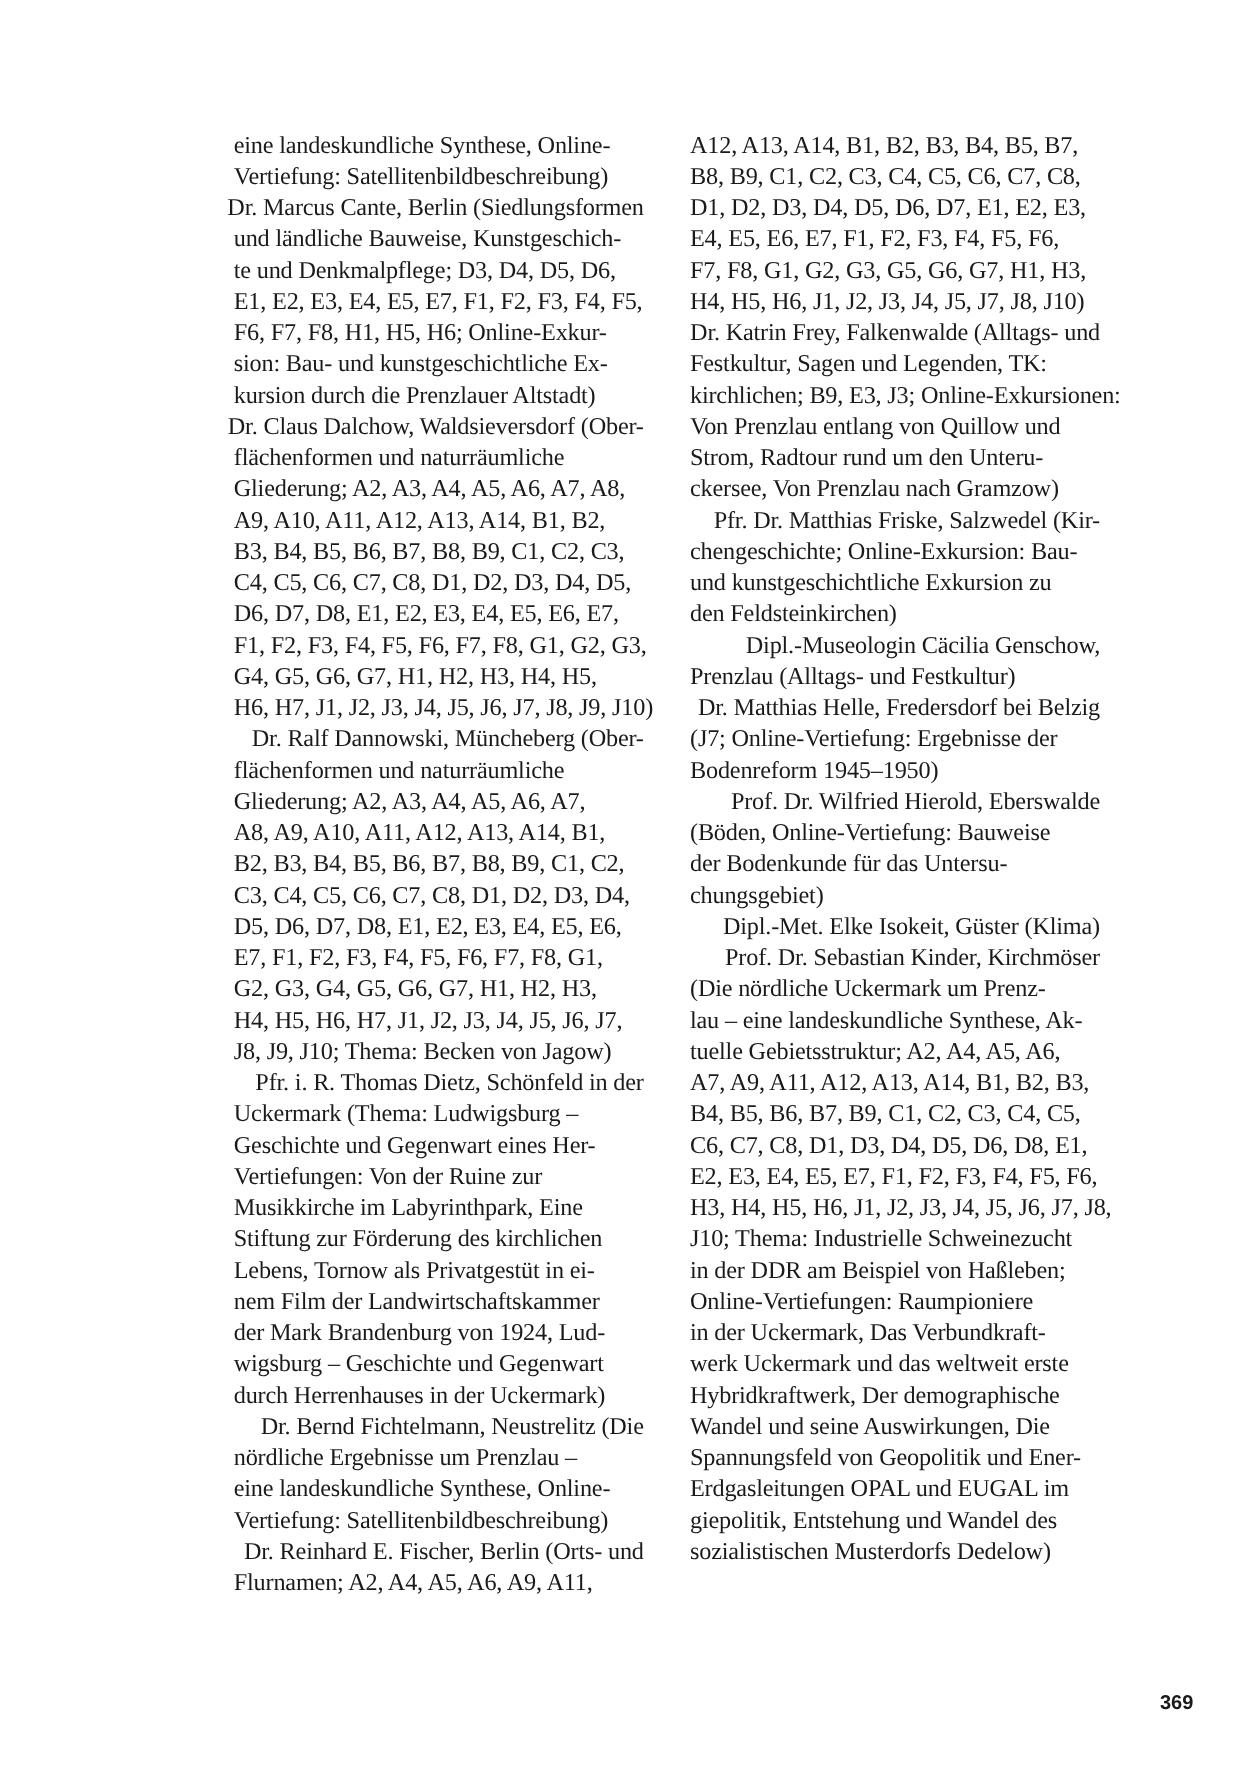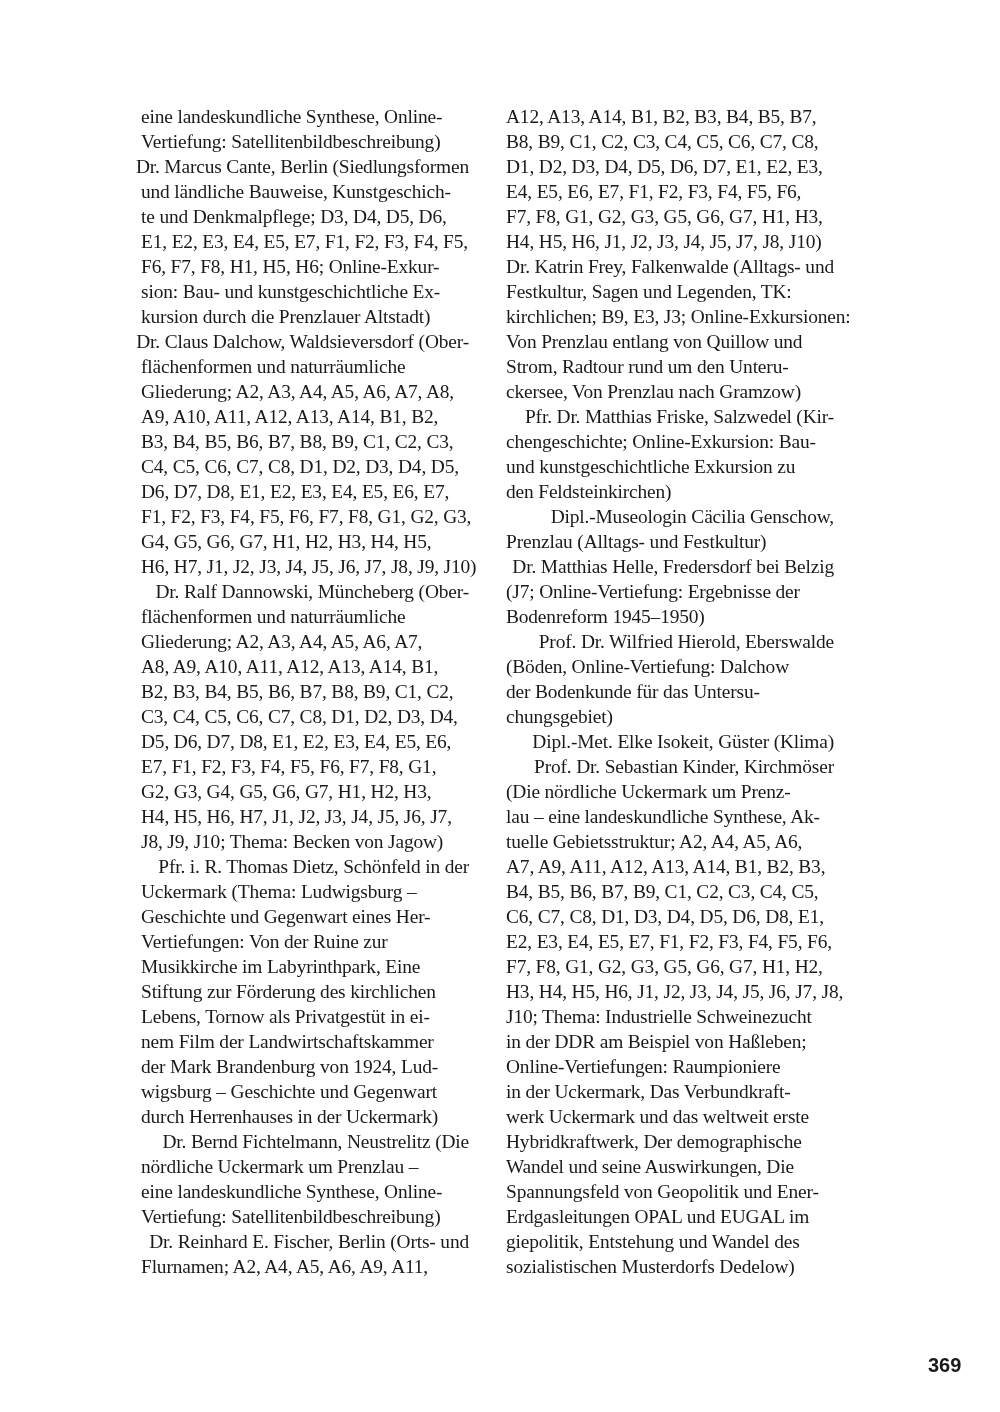--- a/index.html
+++ b/index.html
@@ -1,32 +1,32 @@
 <!DOCTYPE html>
 <html><head>
 <meta charset="utf-8">
 <style>
   html, body { margin: 0; padding: 0; background: #ffffff; }
   body { width: 1000px; height: 1412px; position: relative; overflow: hidden; }
   .page { position: absolute; left: 0; top: 0; width: 1000px; height: 1412px; background: #ffffff; }
-  .col { position: absolute; top: 104px; }
+  .col { position: absolute; top: 104px; margin-left: 46px; }
   .col-left { left: 117px; width: 352px; }
   .col-right { left: 482px; width: 352px; }
   .line {
     height: 25px; line-height: 25px;
     font-family: "Liberation Serif", "DejaVu Serif", serif;
     font-size: 19.4px; color: #1a1a1a; white-space: nowrap;
     letter-spacing: -0.15px;
   }
   .line.first { padding-left: 0; text-align: right; }
   .line.cont { padding-left: 24px; }
   .page-number {
     position: absolute; left: 928px; top: 1354px;
     font-family: "Liberation Sans", "DejaVu Sans", sans-serif;
-    font-size: 20px; font-weight: bold; color: #1a1a1a;
+    font-size: 16px; font-weight: bold; color: #1a1a1a;
   }
 </style>
 </head>
 <body>
 
 <div class="page">
   <div class="col col-left" id="col-left">
       <div class="line cont">eine landeskundliche Synthese, Online-</div>
       <div class="line cont">Vertiefung: Satellitenbildbeschreibung)</div>
       <div class="line first">Dr. Marcus Cante, Berlin (Siedlungsformen</div>
@@ -62,21 +62,21 @@
       <div class="line cont">Geschichte und Gegenwart eines Her-</div>
       <div class="line cont">Vertiefungen: Von der Ruine zur</div>
       <div class="line cont">Musikkirche im Labyrinthpark, Eine</div>
       <div class="line cont">Stiftung zur Förderung des kirchlichen</div>
       <div class="line cont">Lebens, Tornow als Privatgestüt in ei-</div>
       <div class="line cont">nem Film der Landwirtschaftskammer</div>
       <div class="line cont">der Mark Brandenburg von 1924, Lud-</div>
       <div class="line cont">wigsburg – Geschichte und Gegenwart</div>
       <div class="line cont">durch Herrenhauses in der Uckermark)</div>
       <div class="line first">Dr. Bernd Fichtelmann, Neustrelitz (Die</div>
-      <div class="line cont">nördliche Uckermark um Prenzlau –</div>
+      <div class="line cont">nördliche Ergebnisse um Prenzlau –</div>
       <div class="line cont">eine landeskundliche Synthese, Online-</div>
       <div class="line cont">Vertiefung: Satellitenbildbeschreibung)</div>
       <div class="line first">Dr. Reinhard E. Fischer, Berlin (Orts- und</div>
       <div class="line cont">Flurnamen; A2, A4, A5, A6, A9, A11,</div>
     </div>
   <div class="col col-right" id="col-right">
       <div class="line cont">A12, A13, A14, B1, B2, B3, B4, B5, B7,</div>
       <div class="line cont">B8, B9, C1, C2, C3, C4, C5, C6, C7, C8,</div>
       <div class="line cont">D1, D2, D3, D4, D5, D6, D7, E1, E2, E3,</div>
       <div class="line cont">E4, E5, E6, E7, F1, F2, F3, F4, F5, F6,</div>
@@ -91,33 +91,32 @@
       <div class="line first">Pfr. Dr. Matthias Friske, Salzwedel (Kir-</div>
       <div class="line cont">chengeschichte; Online-Exkursion: Bau-</div>
       <div class="line cont">und kunstgeschichtliche Exkursion zu</div>
       <div class="line cont">den Feldsteinkirchen)</div>
       <div class="line first">Dipl.-Museologin Cäcilia Genschow,</div>
       <div class="line cont">Prenzlau (Alltags- und Festkultur)</div>
       <div class="line first">Dr. Matthias Helle, Fredersdorf bei Belzig</div>
       <div class="line cont">(J7; Online-Vertiefung: Ergebnisse der</div>
       <div class="line cont">Bodenreform 1945–1950)</div>
       <div class="line first">Prof. Dr. Wilfried Hierold, Eberswalde</div>
-      <div class="line cont">(Böden, Online-Vertiefung: Dalchow</div>
+      <div class="line cont">(Böden, Online-Vertiefung: Bauweise</div>
       <div class="line cont">der Bodenkunde für das Untersu-</div>
       <div class="line cont">chungsgebiet)</div>
       <div class="line first">Dipl.-Met. Elke Isokeit, Güster (Klima)</div>
       <div class="line first">Prof. Dr. Sebastian Kinder, Kirchmöser</div>
       <div class="line cont">(Die nördliche Uckermark um Prenz-</div>
       <div class="line cont">lau – eine landeskundliche Synthese, Ak-</div>
       <div class="line cont">tuelle Gebietsstruktur; A2, A4, A5, A6,</div>
       <div class="line cont">A7, A9, A11, A12, A13, A14, B1, B2, B3,</div>
       <div class="line cont">B4, B5, B6, B7, B9, C1, C2, C3, C4, C5,</div>
       <div class="line cont">C6, C7, C8, D1, D3, D4, D5, D6, D8, E1,</div>
       <div class="line cont">E2, E3, E4, E5, E7, F1, F2, F3, F4, F5, F6,</div>
-      <div class="line cont">F7, F8, G1, G2, G3, G5, G6, G7, H1, H2,</div>
       <div class="line cont">H3, H4, H5, H6, J1, J2, J3, J4, J5, J6, J7, J8,</div>
       <div class="line cont">J10; Thema: Industrielle Schweinezucht</div>
       <div class="line cont">in der DDR am Beispiel von Haßleben;</div>
       <div class="line cont">Online-Vertiefungen: Raumpioniere</div>
       <div class="line cont">in der Uckermark, Das Verbundkraft-</div>
       <div class="line cont">werk Uckermark und das weltweit erste</div>
       <div class="line cont">Hybridkraftwerk, Der demographische</div>
       <div class="line cont">Wandel und seine Auswirkungen, Die</div>
       <div class="line cont">Spannungsfeld von Geopolitik und Ener-</div>
       <div class="line cont">Erdgasleitungen OPAL und EUGAL im</div>

